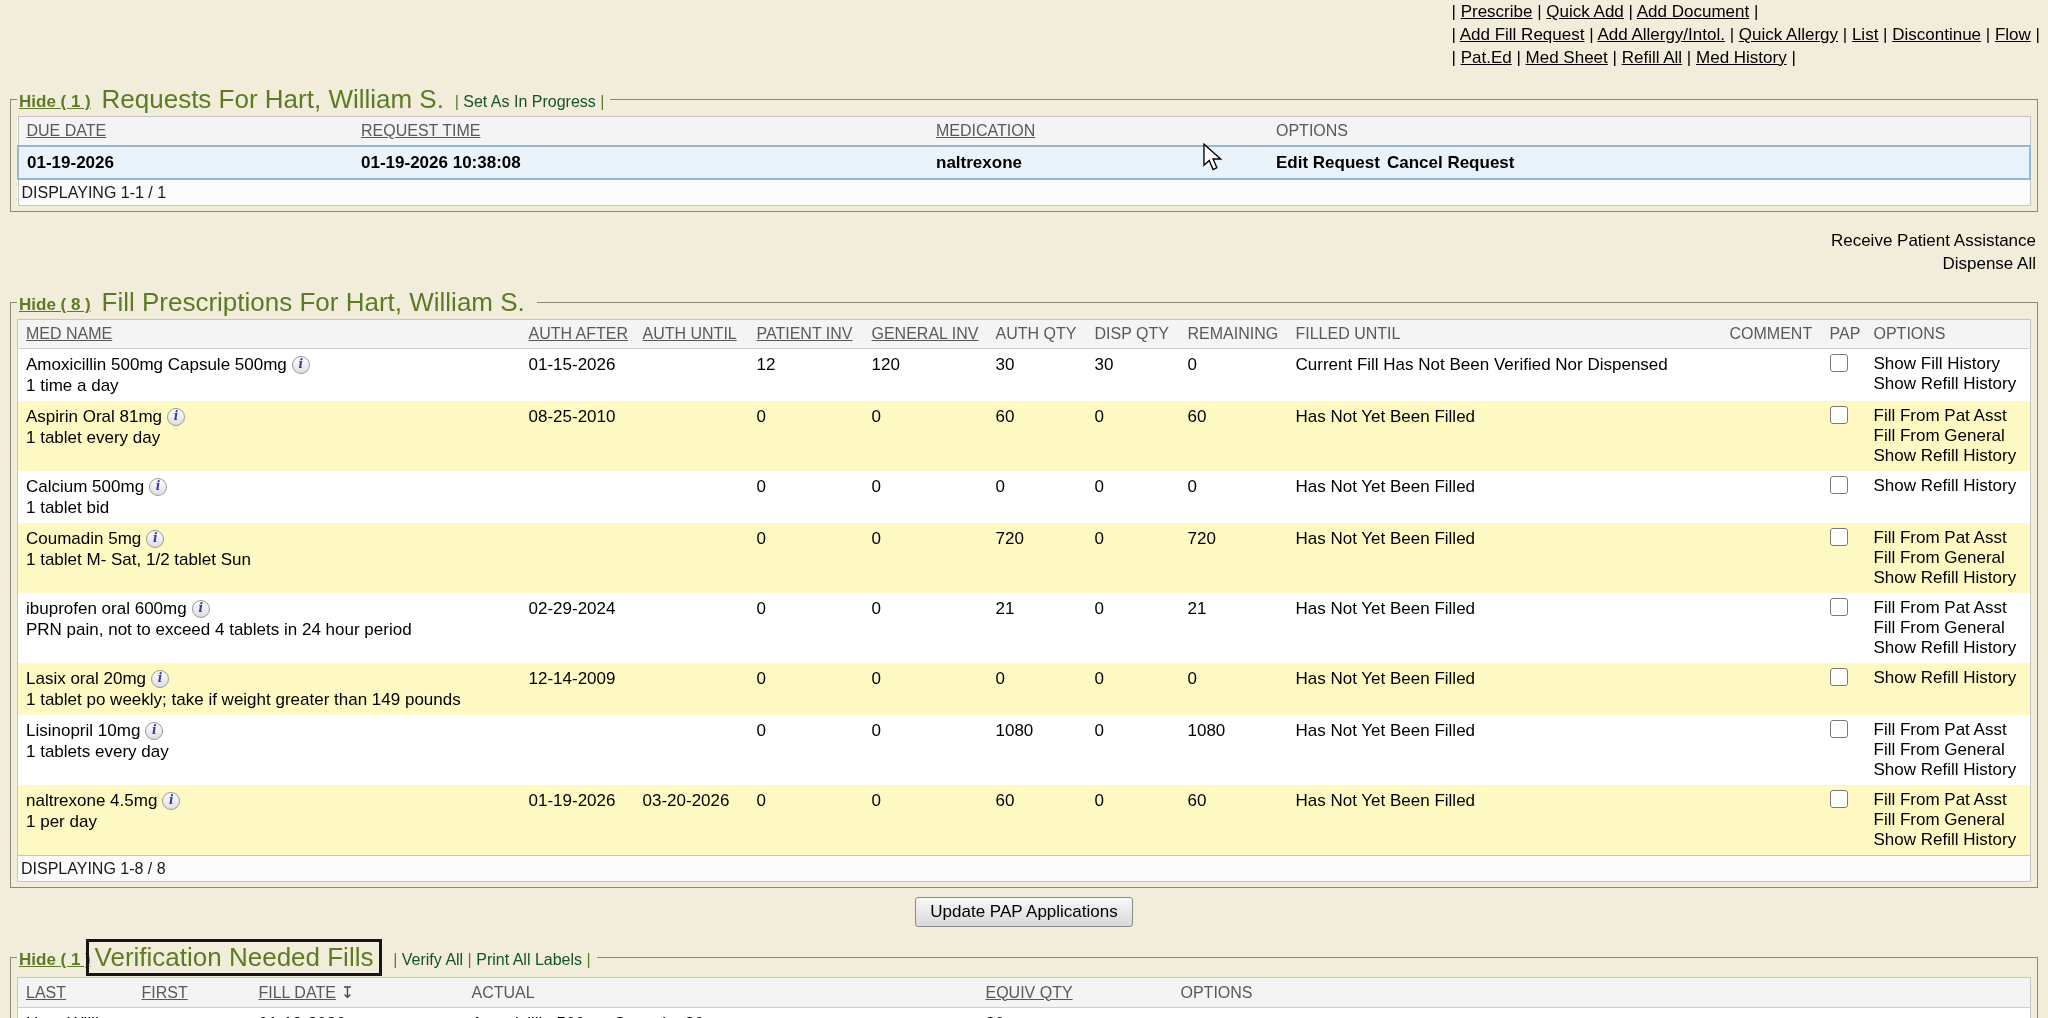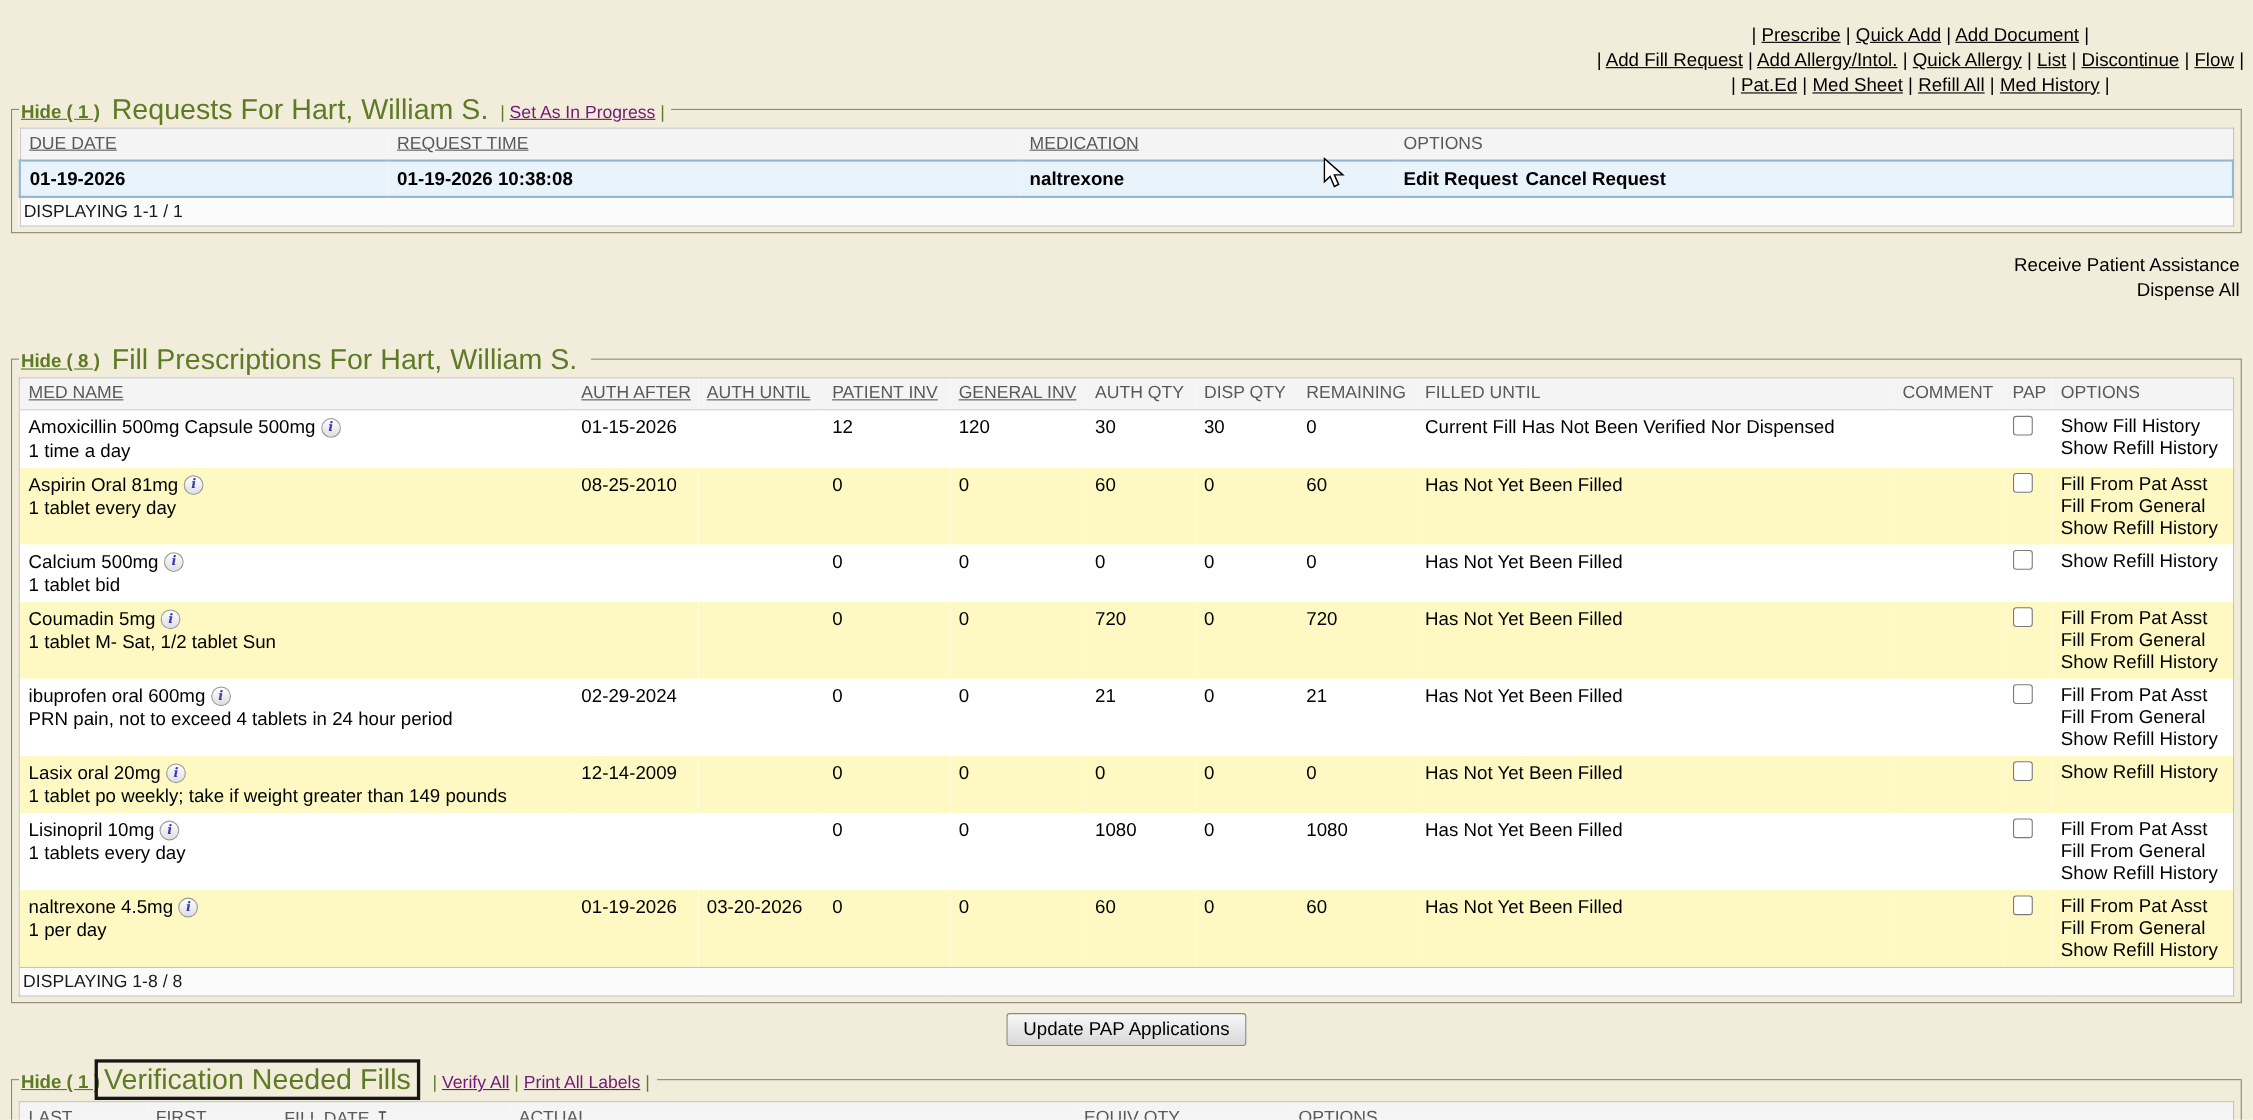--- a/index.html
+++ b/index.html
@@ -3,29 +3,29 @@
 <meta charset="utf-8">
 <style>
   html,body{margin:0;padding:0}
   body{
     width:2048px;height:1018px;position:relative;overflow:hidden;
     background:#f2ecda;color:#000;
     font-family:"Liberation Sans",sans-serif;font-size:17px;
   }
   a{color:#000;cursor:pointer}
   
-  .topnav{position:absolute;top:20px;right:8px;text-align:center;line-height:23px;white-space:nowrap}
+  .topnav{position:absolute;top:0;right:8px;text-align:left;line-height:23px;white-space:nowrap}
   .topnav a{text-decoration:underline}
   
   fieldset.section{border:1px solid #8a8a74;margin:0 10px;padding:1px 6px 5px 6px;min-inline-size:0}
   fieldset.section legend{color:#5d7b25;font-weight:bold;padding:0 6px 0 2px;white-space:nowrap}
   .hide-link{color:#5d7b25;font-weight:bold;font-size:17px;text-decoration:underline}
   .legend-title{font-size:26px;font-weight:normal;margin:0 6px 0 6px;vertical-align:-1px}
   .legend-actions{font-weight:normal;font-size:16px;color:#5d7b25}
-  .legend-actions a{color:#701a75;text-decoration:underline}
+  .legend-actions a{color:#14532d;}
   .legend-actions .pipe{text-decoration:none}
   .vtitle-box{border:3px solid #161616;padding:0 6px;display:inline-block;margin-left:-10px;background:transparent}
   
   table.grid{width:100%;border-collapse:collapse;background:#fff;border:1px solid #c4c4c4;table-layout:fixed}
   .grid th{background:#f4f4f4;color:#595959;font-weight:normal;text-align:left;font-size:16px;
            padding:5px 8px;border-bottom:1px solid #cfcfcf;white-space:nowrap;overflow:hidden}
   .grid th .sortable{text-decoration:underline;cursor:pointer}
   .grid td{padding:5px 8px;vertical-align:top;line-height:21px;overflow:hidden}
   .grid tfoot td{text-align:left;border-top:1px solid #c4c4c4;background:#fbfbfb;color:#1a1a1a;
                  font-size:16px;padding:3px;line-height:19px}
@@ -43,21 +43,21 @@
   .sorticon{margin-left:5px;text-decoration:none;display:inline-block;color:#444}
   
   .rightlinks{text-align:right;margin:17px 12px 0 0;line-height:23px}
   .rightlinks a{display:block;}
   
   .btnrow{text-align:center;margin:9px 0 11px 0}
   button.pap{font-family:"Liberation Sans",sans-serif;font-size:17px;padding:4px 14px;
              background:linear-gradient(#f8f8f8,#d8d8d8);border:1px solid #8a8a8a;border-radius:3px;color:#000;cursor:pointer}
   .cursor{position:absolute;left:1203px;top:143px;width:23px;height:31px;pointer-events:none}
   .spacer-top{height:84px}
-  #fill-section{margin-top:36px}
+  #fill-section{margin-top:12px}
   #verification-section{margin-top:12px}
 </style>
 </head>
 <body>
 
 <div class="topnav" id="topnav">
     <div>| <a>Prescribe</a> | <a>Quick Add</a> | <a>Add Document</a> |</div>
     <div>| <a>Add Fill Request</a> | <a>Add Allergy/Intol.</a> | <a>Quick Allergy</a> | <a>List</a> | <a>Discontinue</a> | <a>Flow</a> |</div>
     <div>| <a>Pat.Ed</a> | <a>Med Sheet</a> | <a>Refill All</a> | <a>Med History</a> |</div>
   </div>

